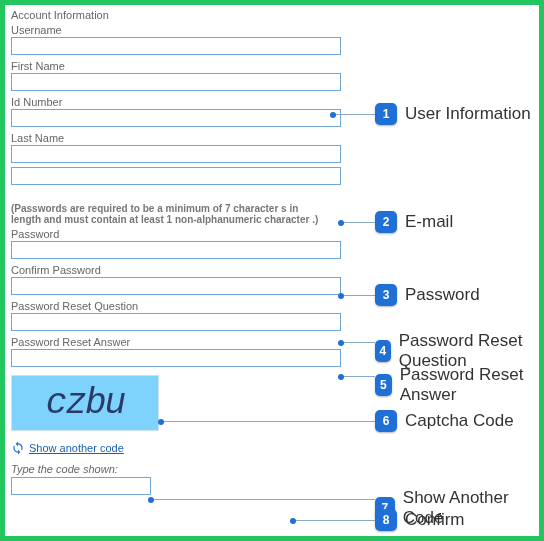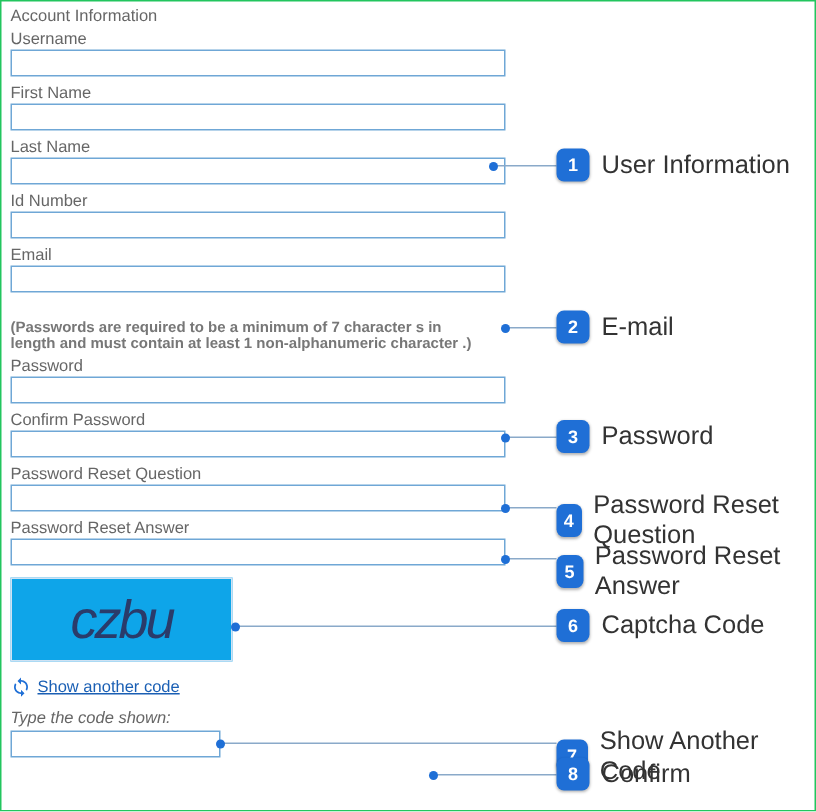--- a/index.html
+++ b/index.html
@@ -1,25 +1,25 @@
 <!DOCTYPE html>
 <html><head>
 <meta charset="utf-8">
 <style>
   * { box-sizing: border-box; margin: 0; padding: 0; }
   body { font-family: "Segoe UI", Tahoma, sans-serif; font-size: 11px; color: #555; background: #fff; width: 544px; height: 541px; position: relative; overflow: hidden; }
-  .container { position: relative; width: 544px; height: 541px; border: 1px solid #22c55e; }
+  .container { position: relative; width: 544px; height: 541px; border: 5px solid #22c55e; }
   .form-area { position: absolute; left: 6px; top: 4px; width: 340px; }
   .form-area .heading { font-size: 11px; color: #666; margin-bottom: 2px; }
   .field { margin-bottom: 4px; }
   .field .lbl { font-size: 11px; color: #666; display: block; line-height: 14px; }
   .field input[type="text"] { width: 330px; height: 18px; border: 1px solid #6fa7d6; background: #fff; padding: 0 2px; font-size: 11px; }
   .hint { font-size: 10px; color: #777; margin: 2px 0 2px 0; }
   .gap { height: 12px; }
-  .captcha-box { width: 148px; height: 56px; border: 1px solid #cfe2f3; background: #0ea5e9; margin-top: 8px; display:flex; align-items:center; justify-content:center; font-family: Liberation Sans, sans-serif; font-size: 36px; font-style: italic; color: #2a3b6a; letter-spacing: -2px; }
+  .captcha-box { width: 148px; height: 56px; border: 1px solid #cfe2f3; background: #7dd3fc; margin-top: 8px; display:flex; align-items:center; justify-content:center; font-family: Liberation Mono, monospace; font-size: 36px; font-style: italic; color: #2a3b6a; letter-spacing: -2px; }
   .refresh-row { display:flex; align-items:center; margin-top:10px; gap:4px; }
   .refresh-icon { width:14px; height:14px; }
   .refresh-link { color: #1a5fb4; text-decoration: underline; font-size: 11px; cursor: pointer; }
   .type-code-lbl { margin-top: 8px; font-size:11px; color:#666;font-style:italic; }
   .code-input { width: 140px; height: 18px; border:1px solid #6fa7d6; margin-top:2px; }
 
   .callout { position: absolute; display:flex; align-items:center; }
   .callout .badge { width: 22px; height: 22px; border-radius: 5px; background: #1f6fd6; color:#fff; font-weight:bold; font-size:12px; display:flex; align-items:center; justify-content:center; margin-right:8px; box-shadow: 0 1px 2px rgba(0,0,0,0.3); }
   .callout .txt { font-size: 17px; color:#333; }
   .leader { position:absolute; border-top: 1px solid #8aa9c9; }
@@ -56,32 +56,31 @@
       <span class="lbl">Username</span>
       <input type="text" style="">
     </div>
 
     <div class="field">
       <span class="lbl">First Name</span>
       <input type="text" style="">
     </div>
 
     <div class="field">
-      <span class="lbl">Last Name</span>
+      <span class="lbl">Id Number</span>
       <input type="text" style="">
     </div>
 
     <div class="field">
-      <span class="lbl">Id Number</span>
+      <span class="lbl">Last Name</span>
       <input type="text" style="">
     </div>
 
 
     <div class="field">
-      <span class="lbl">Email</span>
       <input type="text" style="">
     </div>
 
     <div class="gap"></div>
 
     <div class="hint" style="width:320px;font-weight:bold;">(Passwords are required to be a minimum of 7 character s in length and must contain at least 1 non-alphanumeric character .)</div>
 
     <div class="field">
       <span class="lbl">Password</span>
       <input type="text" style="">

